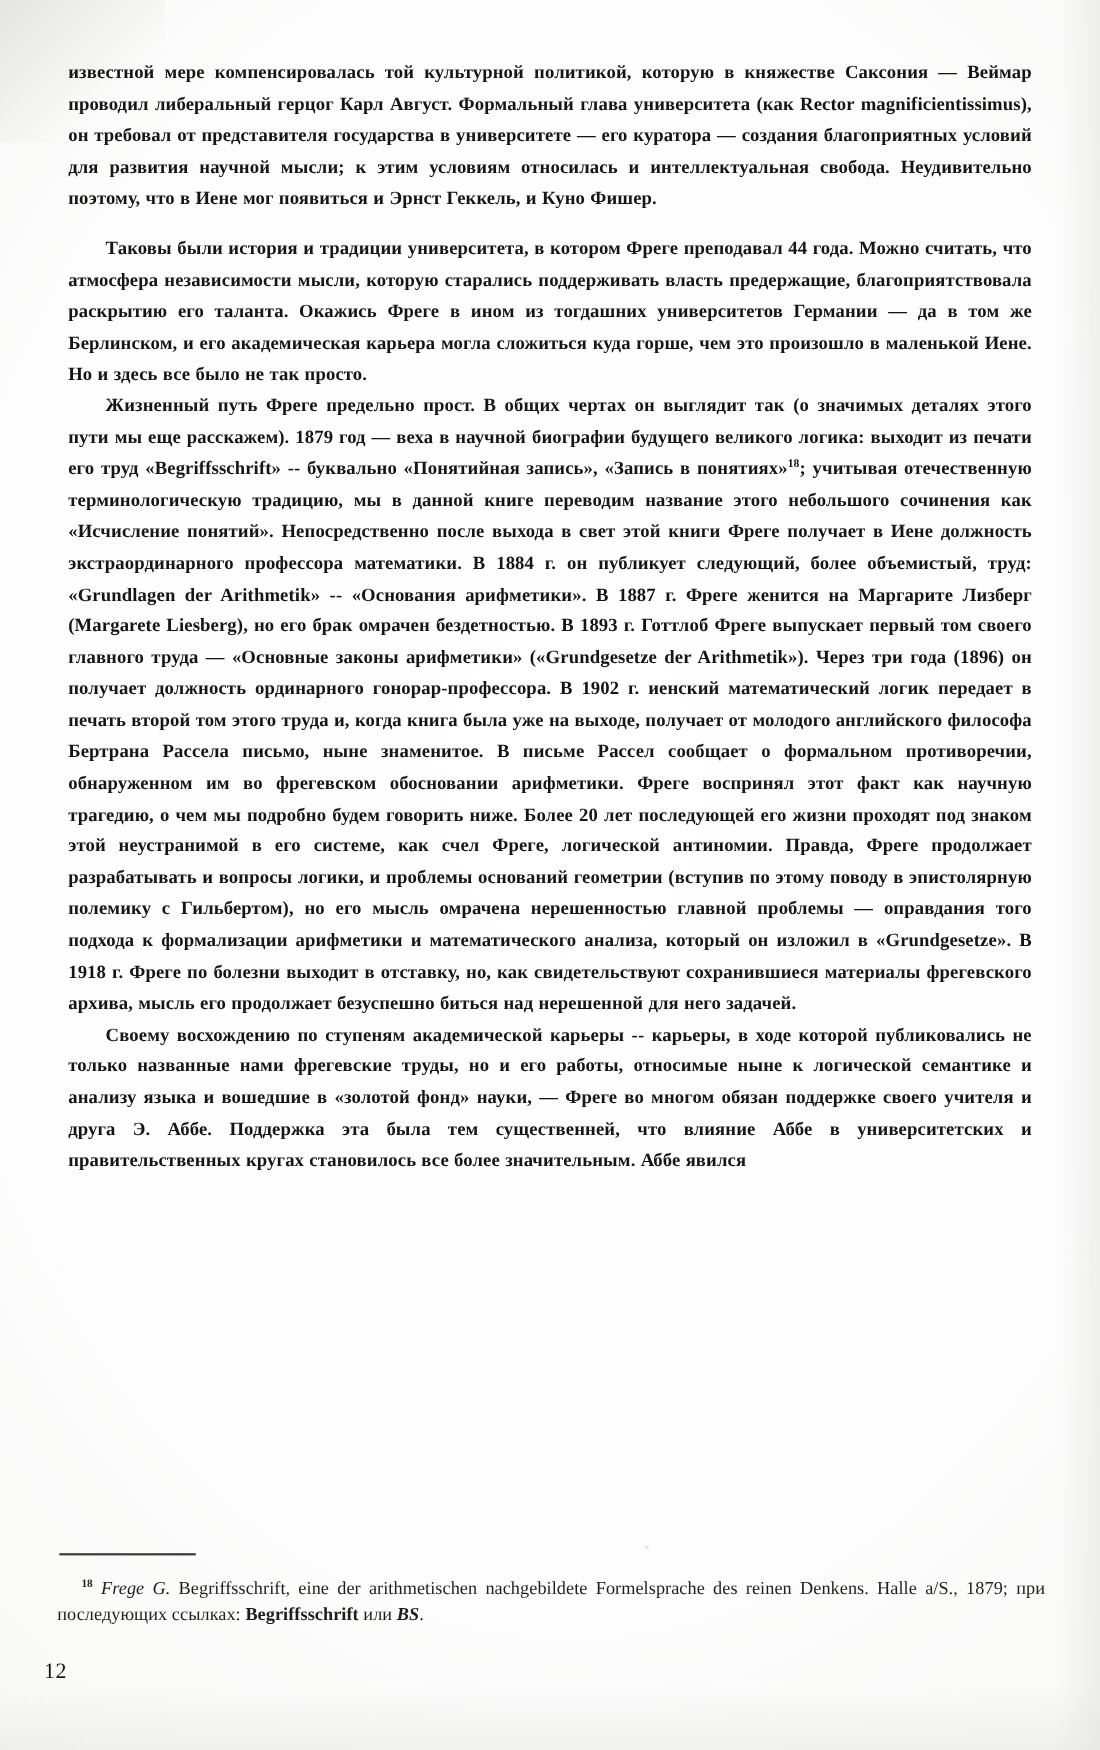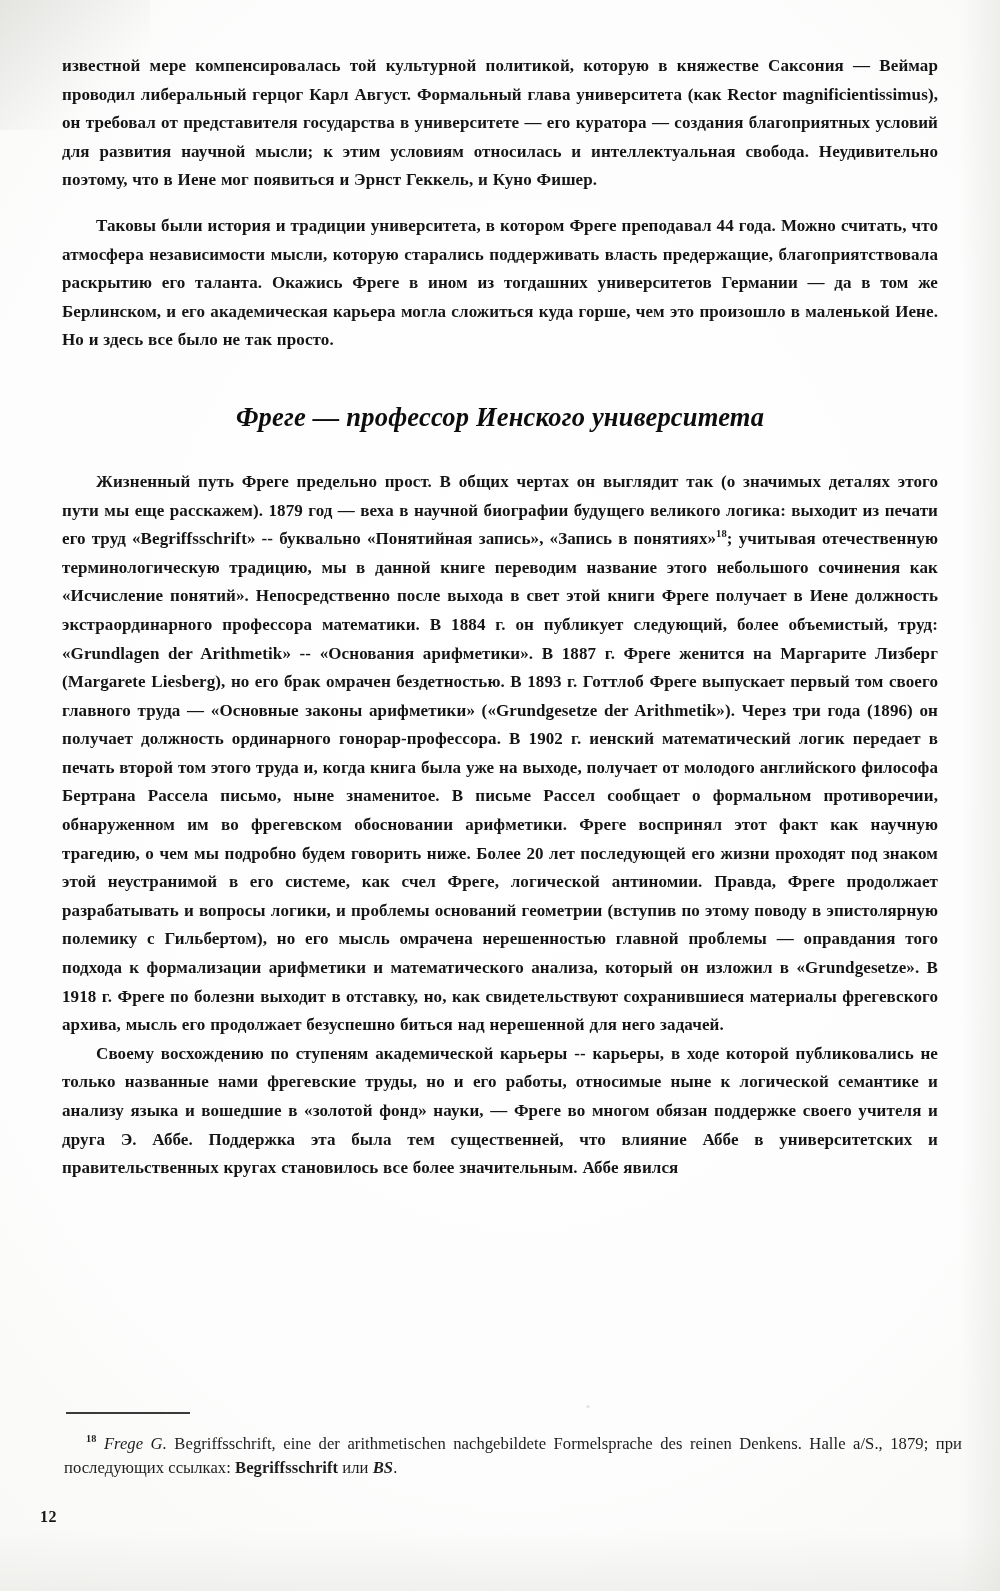--- a/index.html
+++ b/index.html
@@ -91,21 +91,21 @@
   .sup {
     font-size: 0.62em;
     vertical-align: super;
     line-height: 0;
     font-weight: 600;
   }
 
   
   .footnote-wrap {
     position: absolute;
-    left: 64px;
+    left: 52px;
     top: 1412px;
     width: 900px;
   }
 
   .footnote-rule {
     width: 124px;
     height: 0;
     border-top: 2.6px solid #1a1a1a;
     margin: 0 0 18px 2px;
     opacity: 0.86;
@@ -124,22 +124,22 @@
 
   .footnote .fn-indent { display: inline-block; width: 22px; }
 
   .footnote i { font-style: italic; }
   .footnote b { font-weight: bold; }
 
   .folio {
     position: absolute;
     left: 40px;
     top: 1508px;
-    font-size: 16px;
-    font-weight: 700;
+    font-size: 20px;
+    font-weight: 400;
     color: #161616;
     letter-spacing: 0.5px;
   }
 
   
   .speckle {
     position: absolute;
     background: #cfcfcb;
     border-radius: 50%;
     pointer-events: none;
@@ -157,21 +157,20 @@
 
   <div class="speckle" style="left:586px; top:1405px; width:4px; height:3px;"></div>
   <div class="speckle" style="left:160px; top:1412px; width:3px; height:2px;"></div>
 
   <div class="text-column">
 
     <p class="body p1">известной мере компенсировалась той культурной политикой, которую в княжестве Саксония — Веймар проводил либеральный герцог Карл Август. Формальный глава университета (как Rector magnificientissimus), он требовал от представителя государства в университете — его куратора — создания благоприятных условий для развития научной мысли; к этим условиям относилась и интеллектуальная свобода. Неудивительно поэтому, что в Иене мог появиться и Эрнст Геккель, и Куно Фишер.</p>
 
     <p class="body indent p2">Таковы были история и традиции университета, в котором Фреге преподавал 44 года. Можно считать, что атмосфера независимости мысли, которую старались поддерживать власть предержащие, благоприятствовала раскрытию его таланта. Окажись Фреге в ином из тогдашних университетов Германии — да в том же Берлинском, и его академическая карьера могла сложиться куда горше, чем это произошло в маленькой Иене. Но и здесь все было не так просто.</p>
 
-    <h2 class="heading">Фреге — профессор Иенского университета</h2>
 
     <p class="body indent"><span>Жизненный путь Фреге предельно прост. В общих чертах он выглядит так (о значимых деталях этого пути мы еще расскажем). 1879 год — веха в научной биографии будущего великого логика: выходит из печати его труд «Begriffsschrift» -- буквально «Понятийная запись», «Запись в понятиях»</span><span class="sup">18</span><span>; учитывая отечественную терминологическую традицию, мы в данной книге переводим название этого небольшого сочинения как «Исчисление понятий». Непосредственно после выхода в свет этой книги Фреге получает в Иене должность экстраординарного профессора математики. В 1884 г. он публикует следующий, более объемистый, труд: «Grundlagen der Arithmetik» -- «Основания арифметики». В 1887 г. Фреге женится на Маргарите Лизберг (Margarete Liesberg), но его брак омрачен бездетностью. В 1893 г. Готтлоб Фреге выпускает первый том своего главного труда — «Основные законы арифметики» («Grundgesetze der Arithmetik»). Через три года (1896) он получает должность ординарного гонорар-профессора. В 1902 г. иенский математический логик передает в печать второй том этого труда и, когда книга была уже на выходе, получает от молодого английского философа Бертрана Рассела письмо, ныне знаменитое. В письме Рассел сообщает о формальном противоречии, обнаруженном им во фрегевском обосновании арифметики. Фреге воспринял этот факт как научную трагедию, о чем мы подробно будем говорить ниже. Более 20 лет последующей его жизни проходят под знаком этой неустранимой в его системе, как счел Фреге, логической антиномии. Правда, Фреге продолжает разрабатывать и вопросы логики, и проблемы оснований геометрии (вступив по этому поводу в эпистолярную полемику с Гильбертом), но его мысль омрачена нерешенностью главной проблемы — оправдания того подхода к формализации арифметики и математического анализа, который он изложил в «Grundgesetze». В 1918 г. Фреге по болезни выходит в отставку, но, как свидетельствуют сохранившиеся материалы фрегевского архива, мысль его продолжает безуспешно биться над нерешенной для него задачей.</span></p>
 
     <p class="body indent">Своему восхождению по ступеням академической карьеры -- карьеры, в ходе которой публиковались не только названные нами фрегевские труды, но и его работы, относимые ныне к логической семантике и анализу языка и вошедшие в «золотой фонд» науки, — Фреге во многом обязан поддержке своего учителя и друга Э. Аббе. Поддержка эта была тем существенней, что влияние Аббе в университетских и правительственных кругах становилось все более значительным. Аббе явился</p>
 
   </div>
 
   <div class="footnote-wrap">
     <div class="footnote-rule"></div>
     <p class="footnote"><span class="fn-indent"></span><span class="sup">18</span> <i>Frege G.</i><span> Begriffsschrift, eine der arithmetischen nachgebildete Formelsprache des reinen Denkens. Halle a/S., 1879; при последующих ссылках: </span><b>Begriffsschrift</b><span> или </span><i><b>BS</b></i><span>.</span></p>

